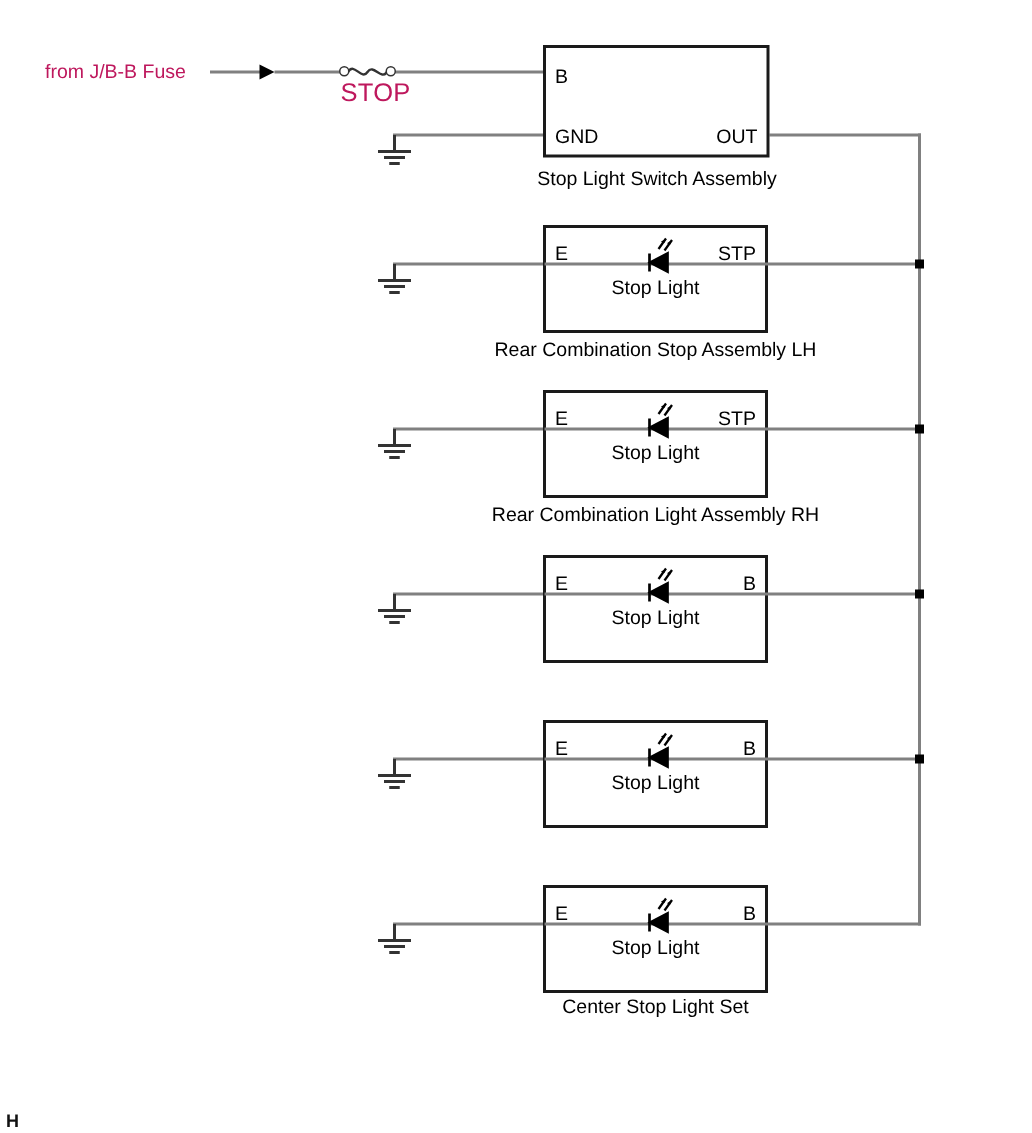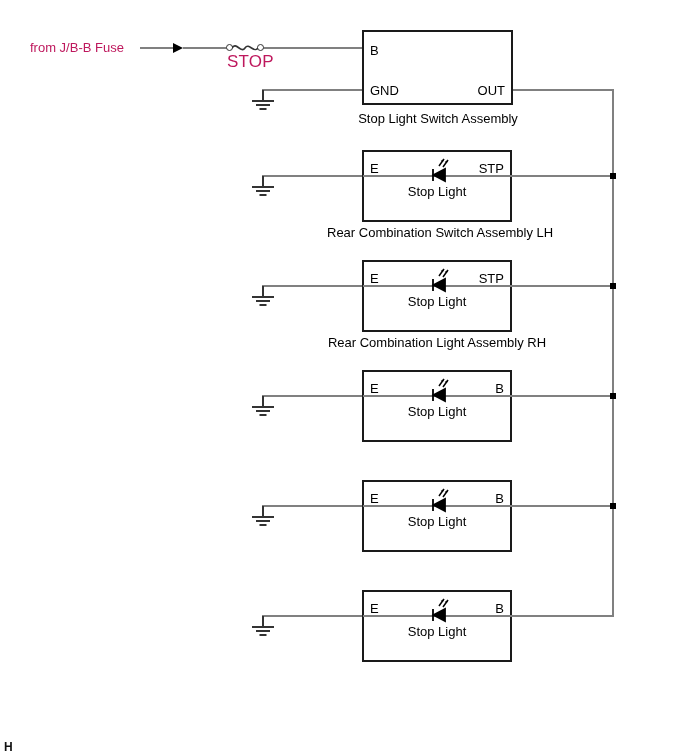--- a/index.html
+++ b/index.html
@@ -192,21 +192,21 @@
         <line x1="15" y1="11" x2="20" y2="4"></line>
         <line x1="19" y1="12" x2="24" y2="5"></line>
       </g>
       <g fill="#000">
         <polygon points="20,4 16.6,6.1 18.9,7.0"></polygon>
         <polygon points="24,5 20.6,7.1 22.9,8.0"></polygon>
       </g>
     </svg>
   </div>
   <div class="part-name" style="left:387px;top:185px;width:100px;">Stop Light</div>
-  <div class="caption" style="left:327px;top:226px;width:220px;">Rear Combination Switch Assembly LH</div>
+  <div class="caption" style="left:327px;top:226px;width:220px;">Rear Combination Stop Assembly LH</div>
 
   <div class="wire-h" style="left:512px;top:175px;width:102px;"></div>
   <div class="junction" style="left:610px;top:173px;"></div>
 
   <div class="wire-h" style="left:262px;top:285px;width:101px;"></div>
   <div class="gnd" style="left:252px;top:296px;width:22px;height:12px;">
     <div class="stem"></div>
     <div class="g1"></div>
     <div class="g2"></div>
     <div class="g3"></div>
@@ -327,17 +327,18 @@
         <line x1="15" y1="11" x2="20" y2="4"></line>
         <line x1="19" y1="12" x2="24" y2="5"></line>
       </g>
       <g fill="#000">
         <polygon points="20,4 16.6,6.1 18.9,7.0"></polygon>
         <polygon points="24,5 20.6,7.1 22.9,8.0"></polygon>
       </g>
     </svg>
   </div>
   <div class="part-name" style="left:387px;top:625px;width:100px;">Stop Light</div>
+  <div class="caption" style="left:327px;top:664px;width:220px;">Center Stop Light Set</div>
   <div class="wire-h" style="left:512px;top:615px;width:102px;"></div>
 
   <div class="corner-mark" style="left:4px;top:741px;">H</div>
 
 </div>
 
 </body></html>

